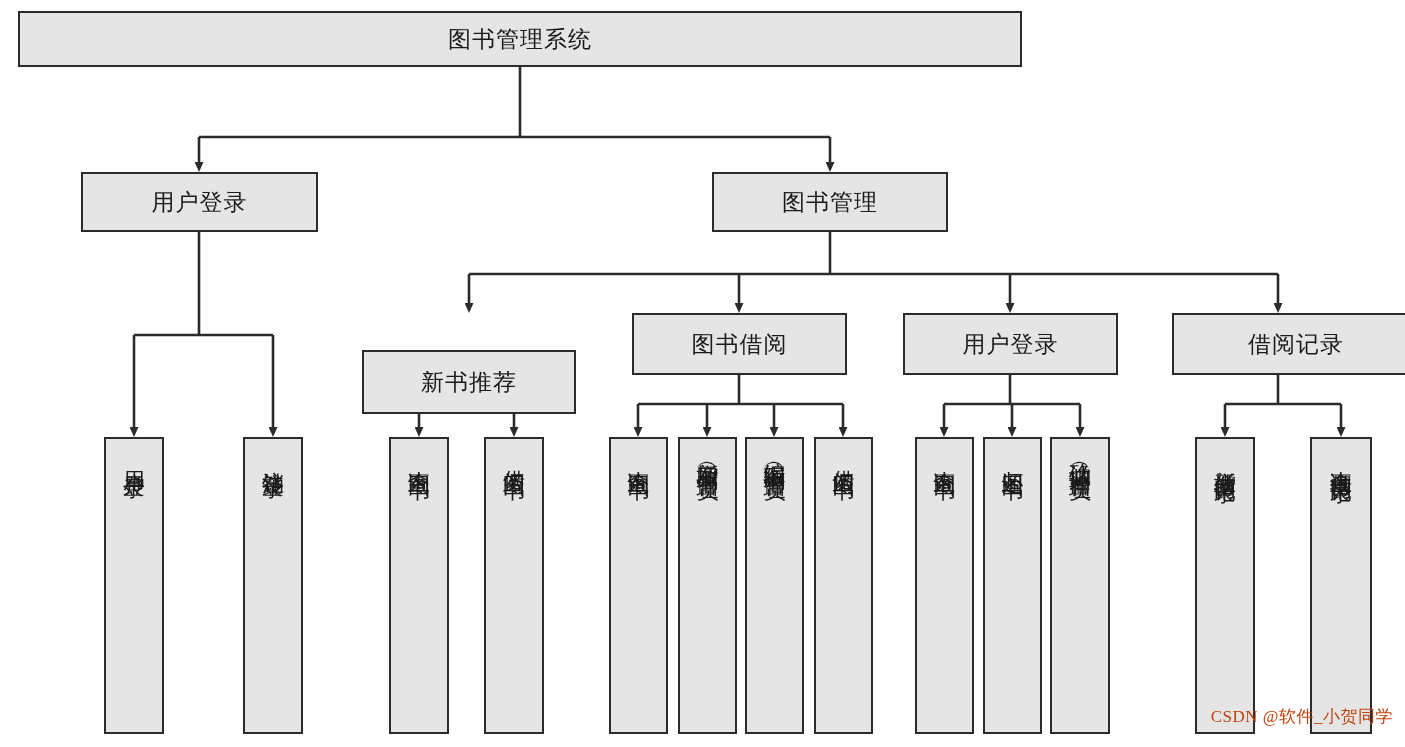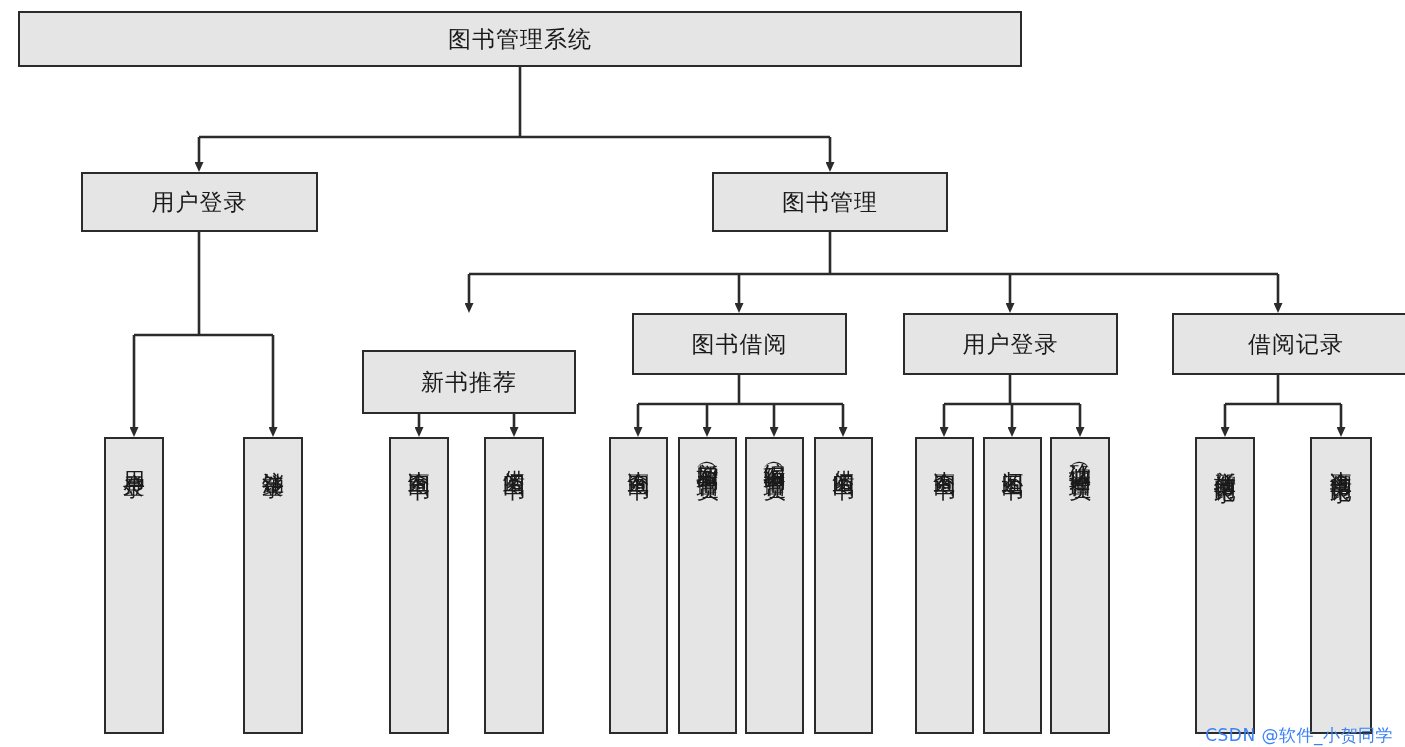--- a/index.html
+++ b/index.html
@@ -57,25 +57,26 @@
     writing-mode: vertical-rl;
     text-orientation: upright;
     font-size: 22px;
     line-height: 1.08;
     letter-spacing: 2.5px;
     white-space: nowrap;
   }
   .watermark {
     position: absolute;
     right: 12px;
-    bottom: 0;
+    bottom: 19px;
     font-size: 17px;
-    color: #3b82f6;
+    color: #c2410c;
     white-space: nowrap;
     letter-spacing: 0.5px;
+    font-family: Liberation Serif, serif;
   }
 </style>
 </head>
 <body>
 
 <div id="canvas">
 
   <svg class="wires" viewBox="0 0 1405 747" xmlns="http://www.w3.org/2000/svg">
     <defs>
       <marker id="arrow" markerWidth="10" markerHeight="9" refX="1" refY="4.5" orient="auto" markerUnits="userSpaceOnUse">

